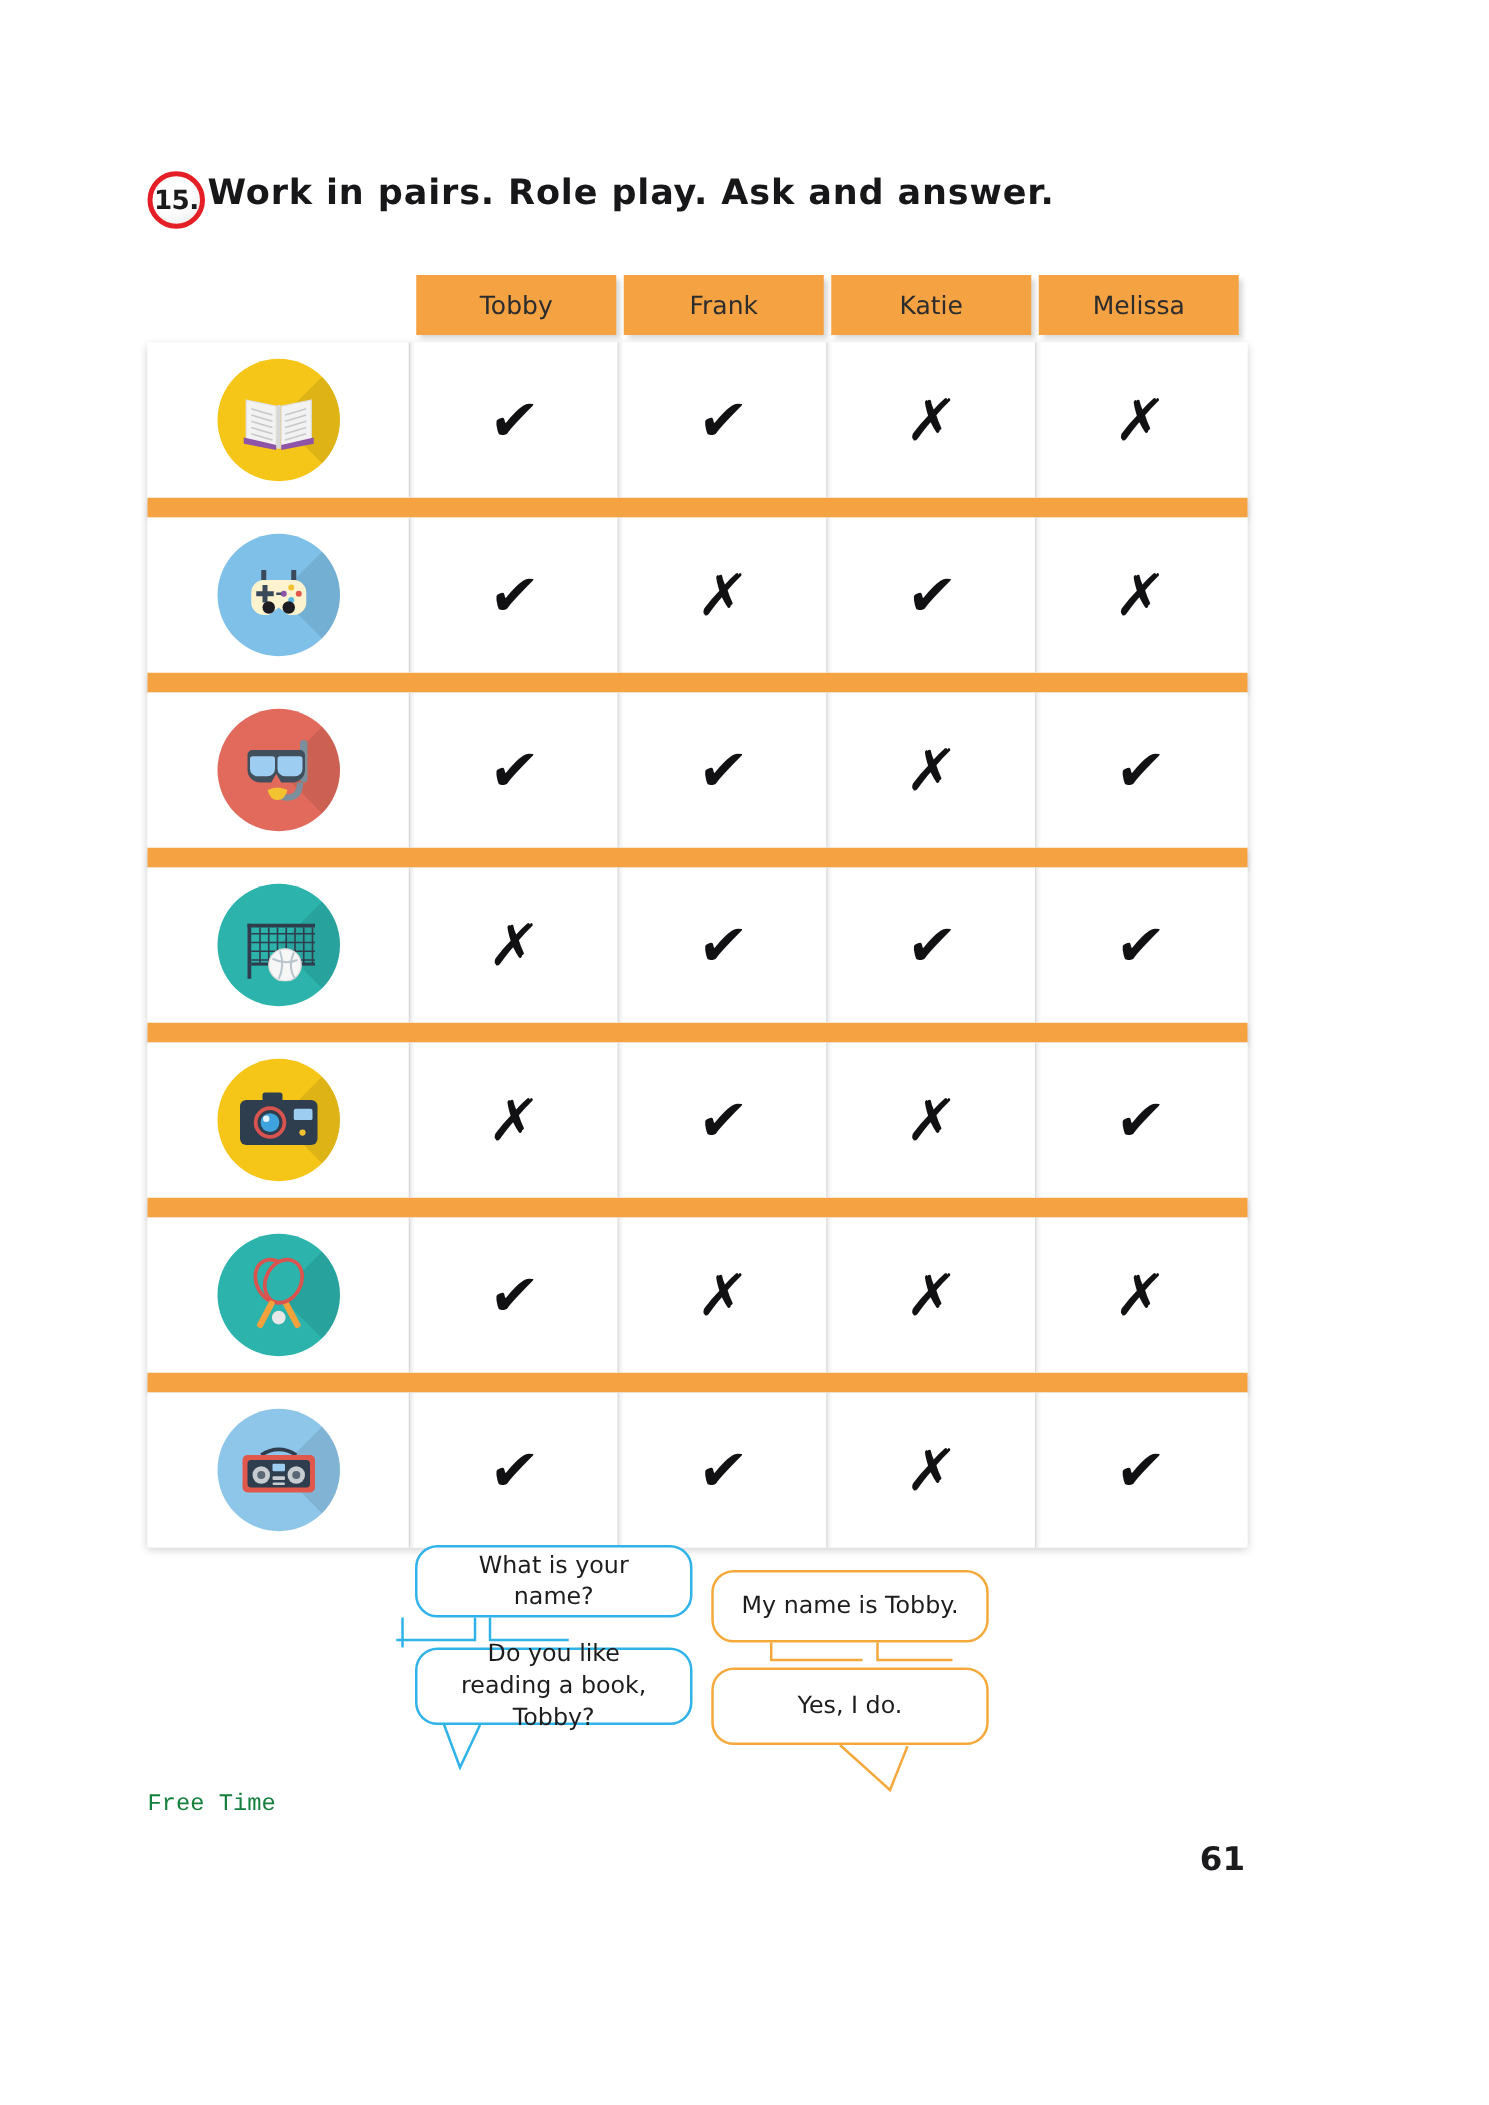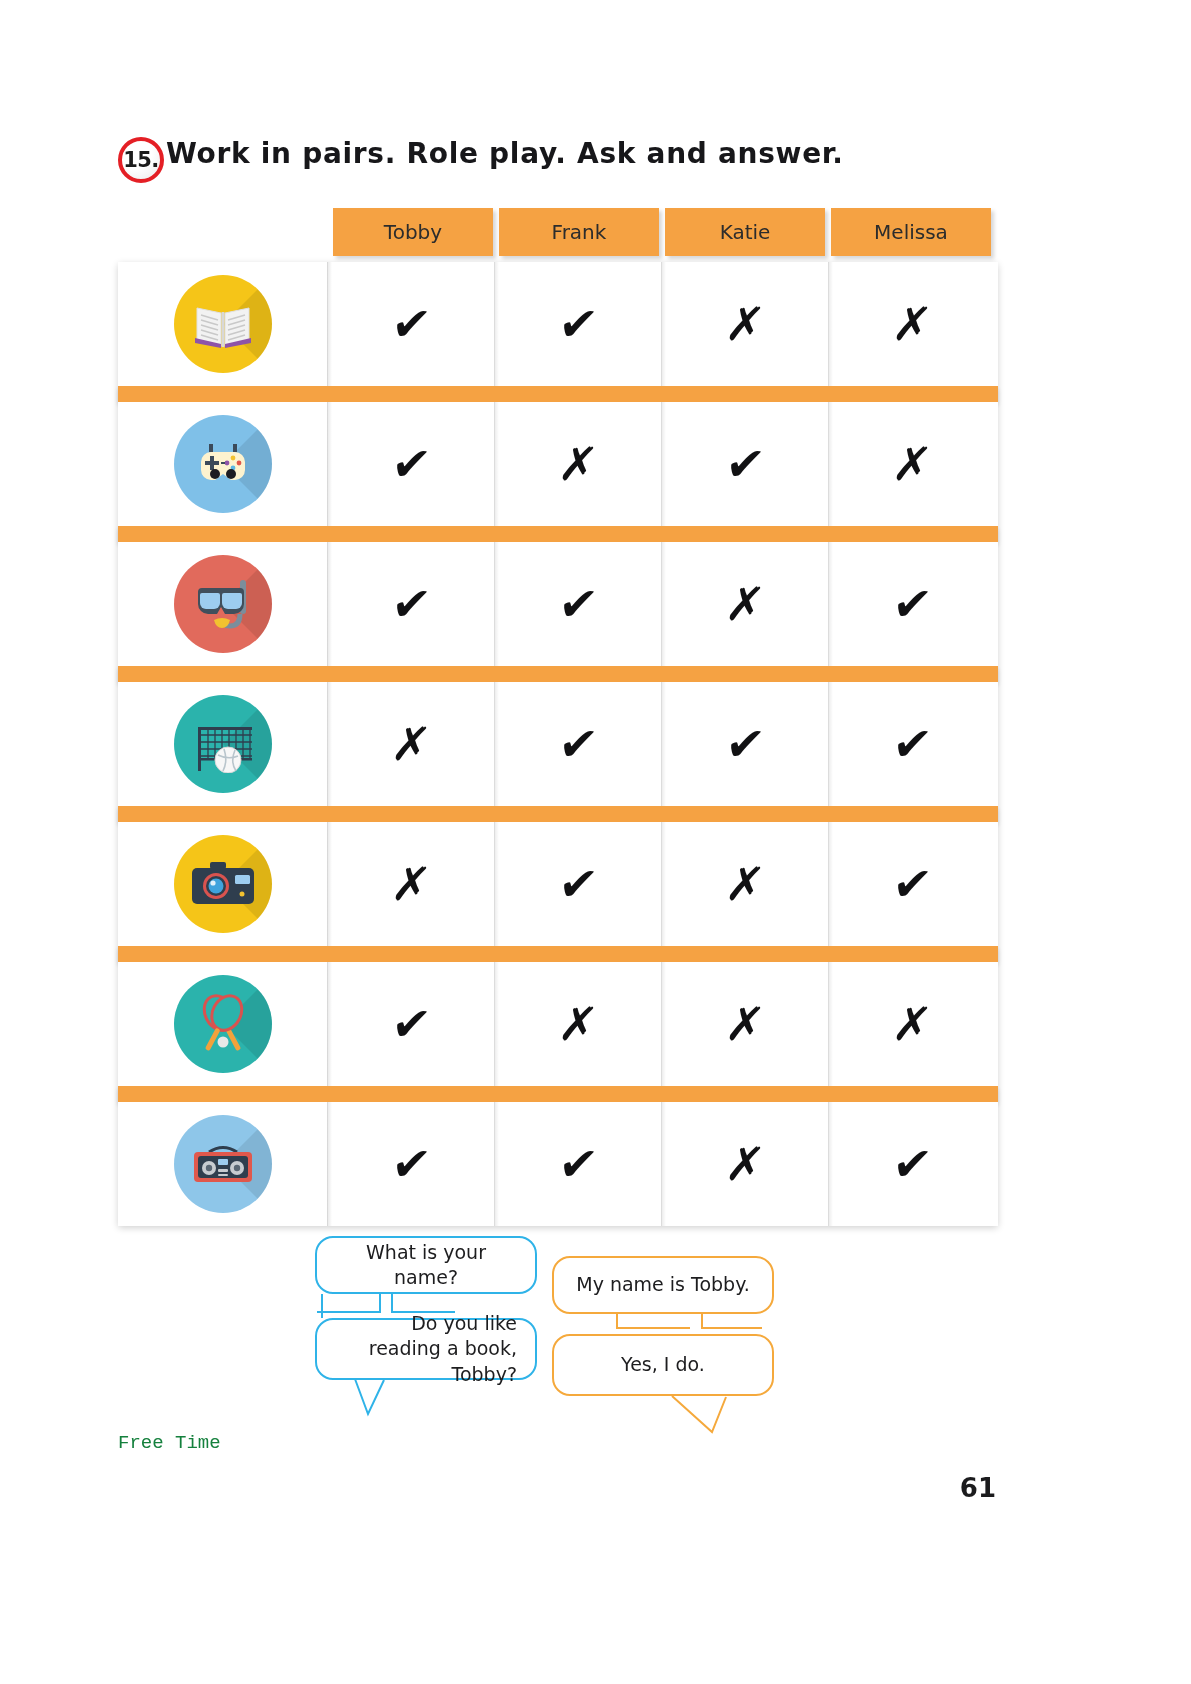--- a/index.html
+++ b/index.html
@@ -27,21 +27,21 @@
     letter-spacing:-0.5px;
   }
   .ex-title{
     font-family:"DejaVu Sans", sans-serif;
     font-weight:bold;font-size:28px;color:#17171a;
     letter-spacing:0.7px;
     white-space:nowrap;
   }
 
   
-  .table-wrap{position:absolute;left:118px;top:208px;width:880px;}
+  .table-wrap{position:absolute;left:118px;top:220px;width:880px;}
 
   .header-row{
     display:flex;
     margin-left:215px;
     gap:6px;
   }
   .hdr-cell{
     width:160px;height:48px;
     background:#f5a243;
     display:flex;align-items:center;justify-content:center;
@@ -127,25 +127,26 @@
     box-sizing:border-box;
     background:#fff;
     border:2px solid #2fb3e8;
     border-radius:18px;
     display:flex;align-items:center;justify-content:center;
     text-align:center;
     font-family:"DejaVu Sans", sans-serif;
     font-size:19px;color:#1d1d1f;
     padding:0 18px;
     line-height:1.32;
+    margin-left:17px;
   }
   .bubble.orange{border-color:#f5a93c;}
 
   #b1{left:315px;top:0px;width:222px;height:58px;}
-  #b2{left:315px;top:82px;width:222px;height:62px;text-align:right;}
+  #b2{left:315px;top:82px;width:222px;height:62px;}
   #b3{left:552px;top:20px;width:222px;height:58px;}
   #b4{left:552px;top:98px;width:222px;height:62px;}
 
   
   .footer-label{
     position:absolute;left:118px;top:1432px;
     font-family:Liberation Mono, monospace;
     font-size:19px;color:#15803d;
   }
   .page-num{

